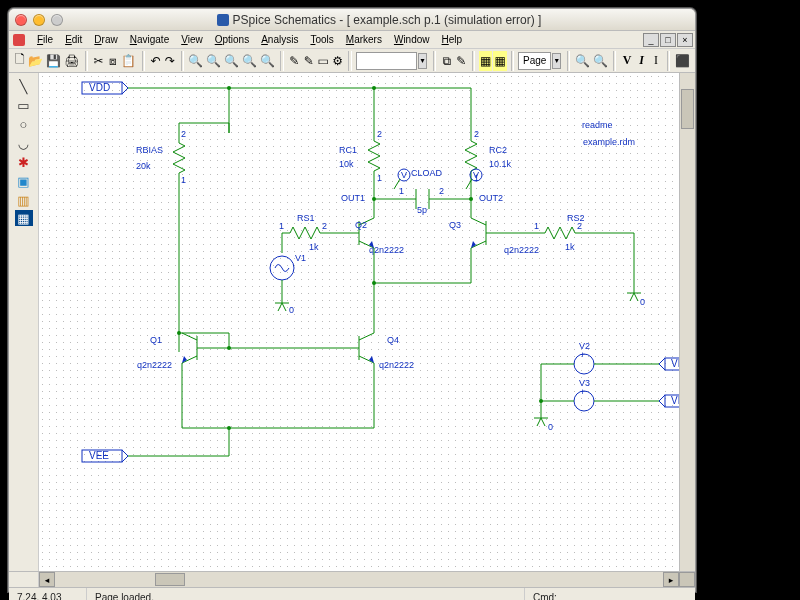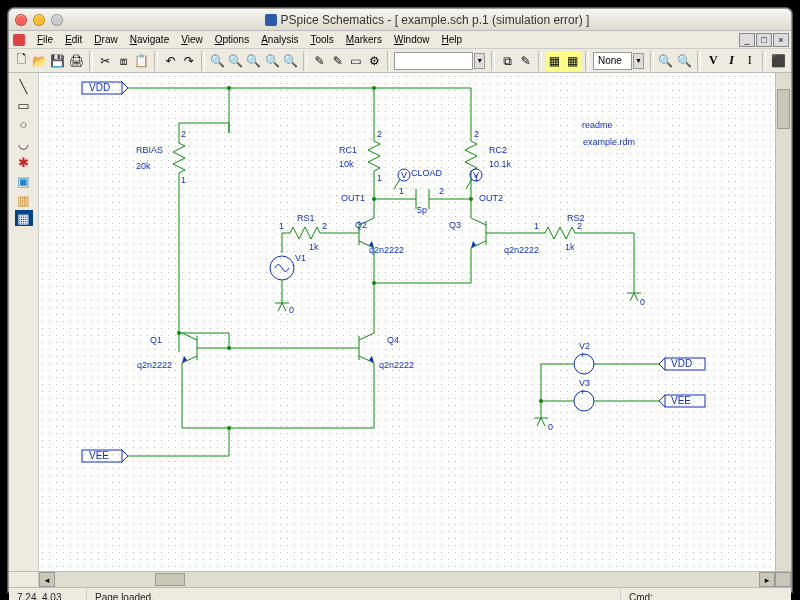--- a/index.html
+++ b/index.html
@@ -1,17 +1,17 @@
 <!DOCTYPE html>
 <html><head>
 <meta charset="utf-8">
 <style>
 *{box-sizing:border-box;margin:0;padding:0;font-family:Arial,Helvetica,sans-serif}
 body{background:#000;width:800px;height:600px;overflow:hidden;position:relative}
-.outer{position:absolute;top:8px;left:8px;width:784px;height:584px;background:#edeae0;border:1px solid #999;border-radius:6px 6px 0 0;box-shadow:0 0 0 1px #555}
+.outer{position:absolute;top:8px;left:8px;width:688px;height:584px;background:#edeae0;border:1px solid #999;border-radius:6px 6px 0 0;box-shadow:0 0 0 1px #555}
 .tb{height:22px;background:linear-gradient(#f7f6f2,#dedace);border-bottom:1px solid #bbb;display:flex;align-items:center;padding:0 6px;border-radius:6px 6px 0 0}
 .tbtn{width:12px;height:12px;border-radius:6px;margin-right:6px;border:1px solid rgba(0,0,0,.25);box-shadow:inset 0 1px 1px rgba(255,255,255,.5)}
 .tred{background:#ff5f57}.tyel{background:#ffbd2e}.tgrn{background:#ccc}
 .ttitle{flex:1;text-align:center;font-size:12px;color:#333;display:flex;align-items:center;justify-content:center;gap:4px}
 .ticon{width:12px;height:12px;background:#2a5aaa;border-radius:2px;display:inline-block}
 .menubar{height:18px;background:#edeae0;border-bottom:1px solid #ccc;display:flex;align-items:center;padding-left:4px}
 .mico{width:12px;height:12px;background:#d44;margin-right:6px;border-radius:2px}
 .mitem{font-size:10px;padding:2px 6px;cursor:default;color:#000}
 .mitem u{text-decoration:underline}
 .wctrl{margin-left:auto;display:flex;gap:1px;padding-right:2px}
@@ -103,21 +103,21 @@
   <div class="sep"></div>
   <div class="combo w"></div>
   <div class="dd">▾</div>
   <div class="sep"></div>
   <div class="tbicon">⧉</div>
   <div class="tbicon">✎</div>
   <div class="sep"></div>
   <div class="tbicon" style="background:#ff8">▦</div>
   <div class="tbicon" style="background:#ff8">▦</div>
   <div class="sep"></div>
-  <div class="combo n">None</div>
+  <div class="combo n">Page</div>
   <div class="dd">▾</div>
   <div class="sep"></div>
   <div class="tbicon">🔍</div>
   <div class="tbicon">🔍</div>
   <div class="sep"></div>
   <div class="tbicon" style="font-family:serif;font-weight:bold">V</div>
   <div class="tbicon" style="font-family:serif;font-style:italic;font-weight:bold">I</div>
   <div class="tbicon" style="font-family:serif">I</div>
   <div class="sep"></div>
   <div class="tbicon">⬛</div>

